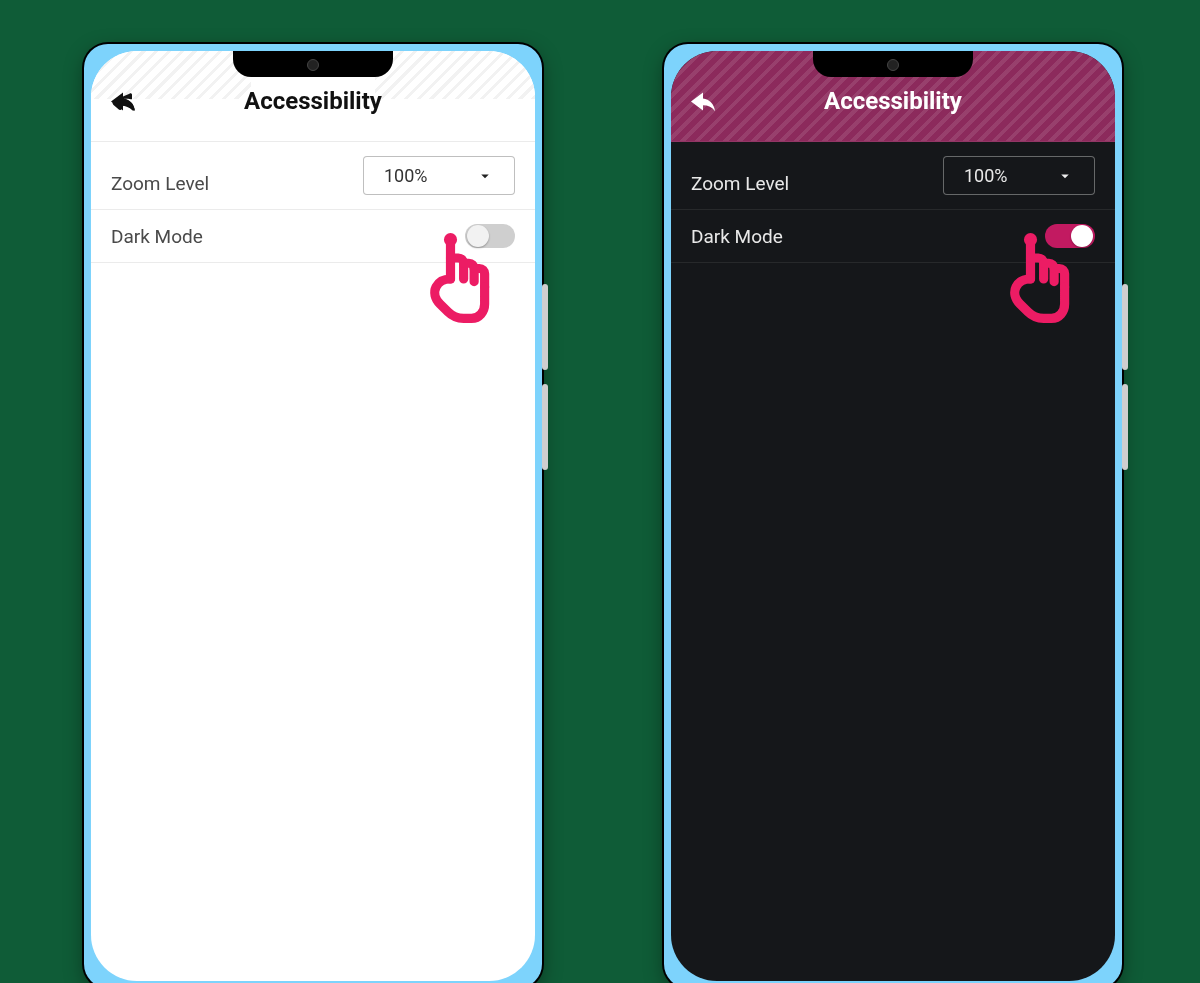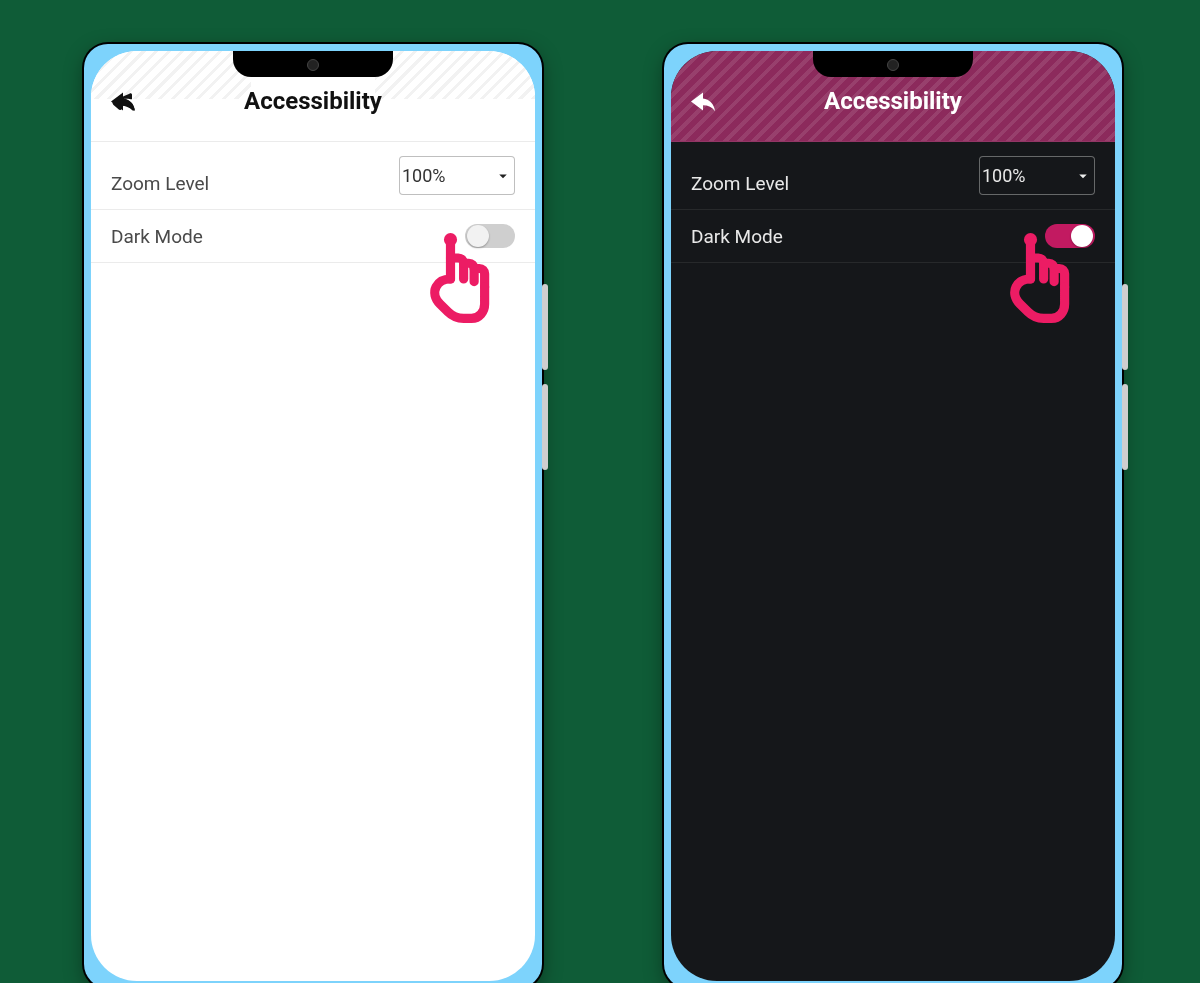--- a/index.html
+++ b/index.html
@@ -90,21 +90,21 @@
   .row{
     display:flex;align-items:flex-end;justify-content:space-between;
     padding:14px 20px;border-bottom:1px solid rgba(0,0,0,0.08);
     font-size:19px;
   }
   .screen.dark .row{border-bottom:1px solid rgba(255,255,255,0.08);color:#e8e8e8;}
   .screen.light .row{color:#4a4a4a;}
   .select{
     display:flex;align-items:center;gap:30px;
     border:1px solid rgba(0,0,0,0.25);border-radius:4px;
-    padding:8px 2px;background:#fff;color:#333;font-size:18px;
+    padding:8px 20px;background:#fff;color:#333;font-size:18px;
     min-width:110px;justify-content:space-between;
   }
   .screen.dark .select{background:#15171a;border:1px solid rgba(255,255,255,0.35);color:#e8e8e8;}
   .select .chev{width:18px;height:18px;}
   .screen.light .select .chev svg{fill:#222;}
   .screen.dark .select .chev svg{fill:#eee;}
   
   .toggle{position:relative;width:50px;height:24px;border-radius:12px;}
   .toggle.off{background:#cfcfcf;}
   .toggle.on{background:#c21a61;}

